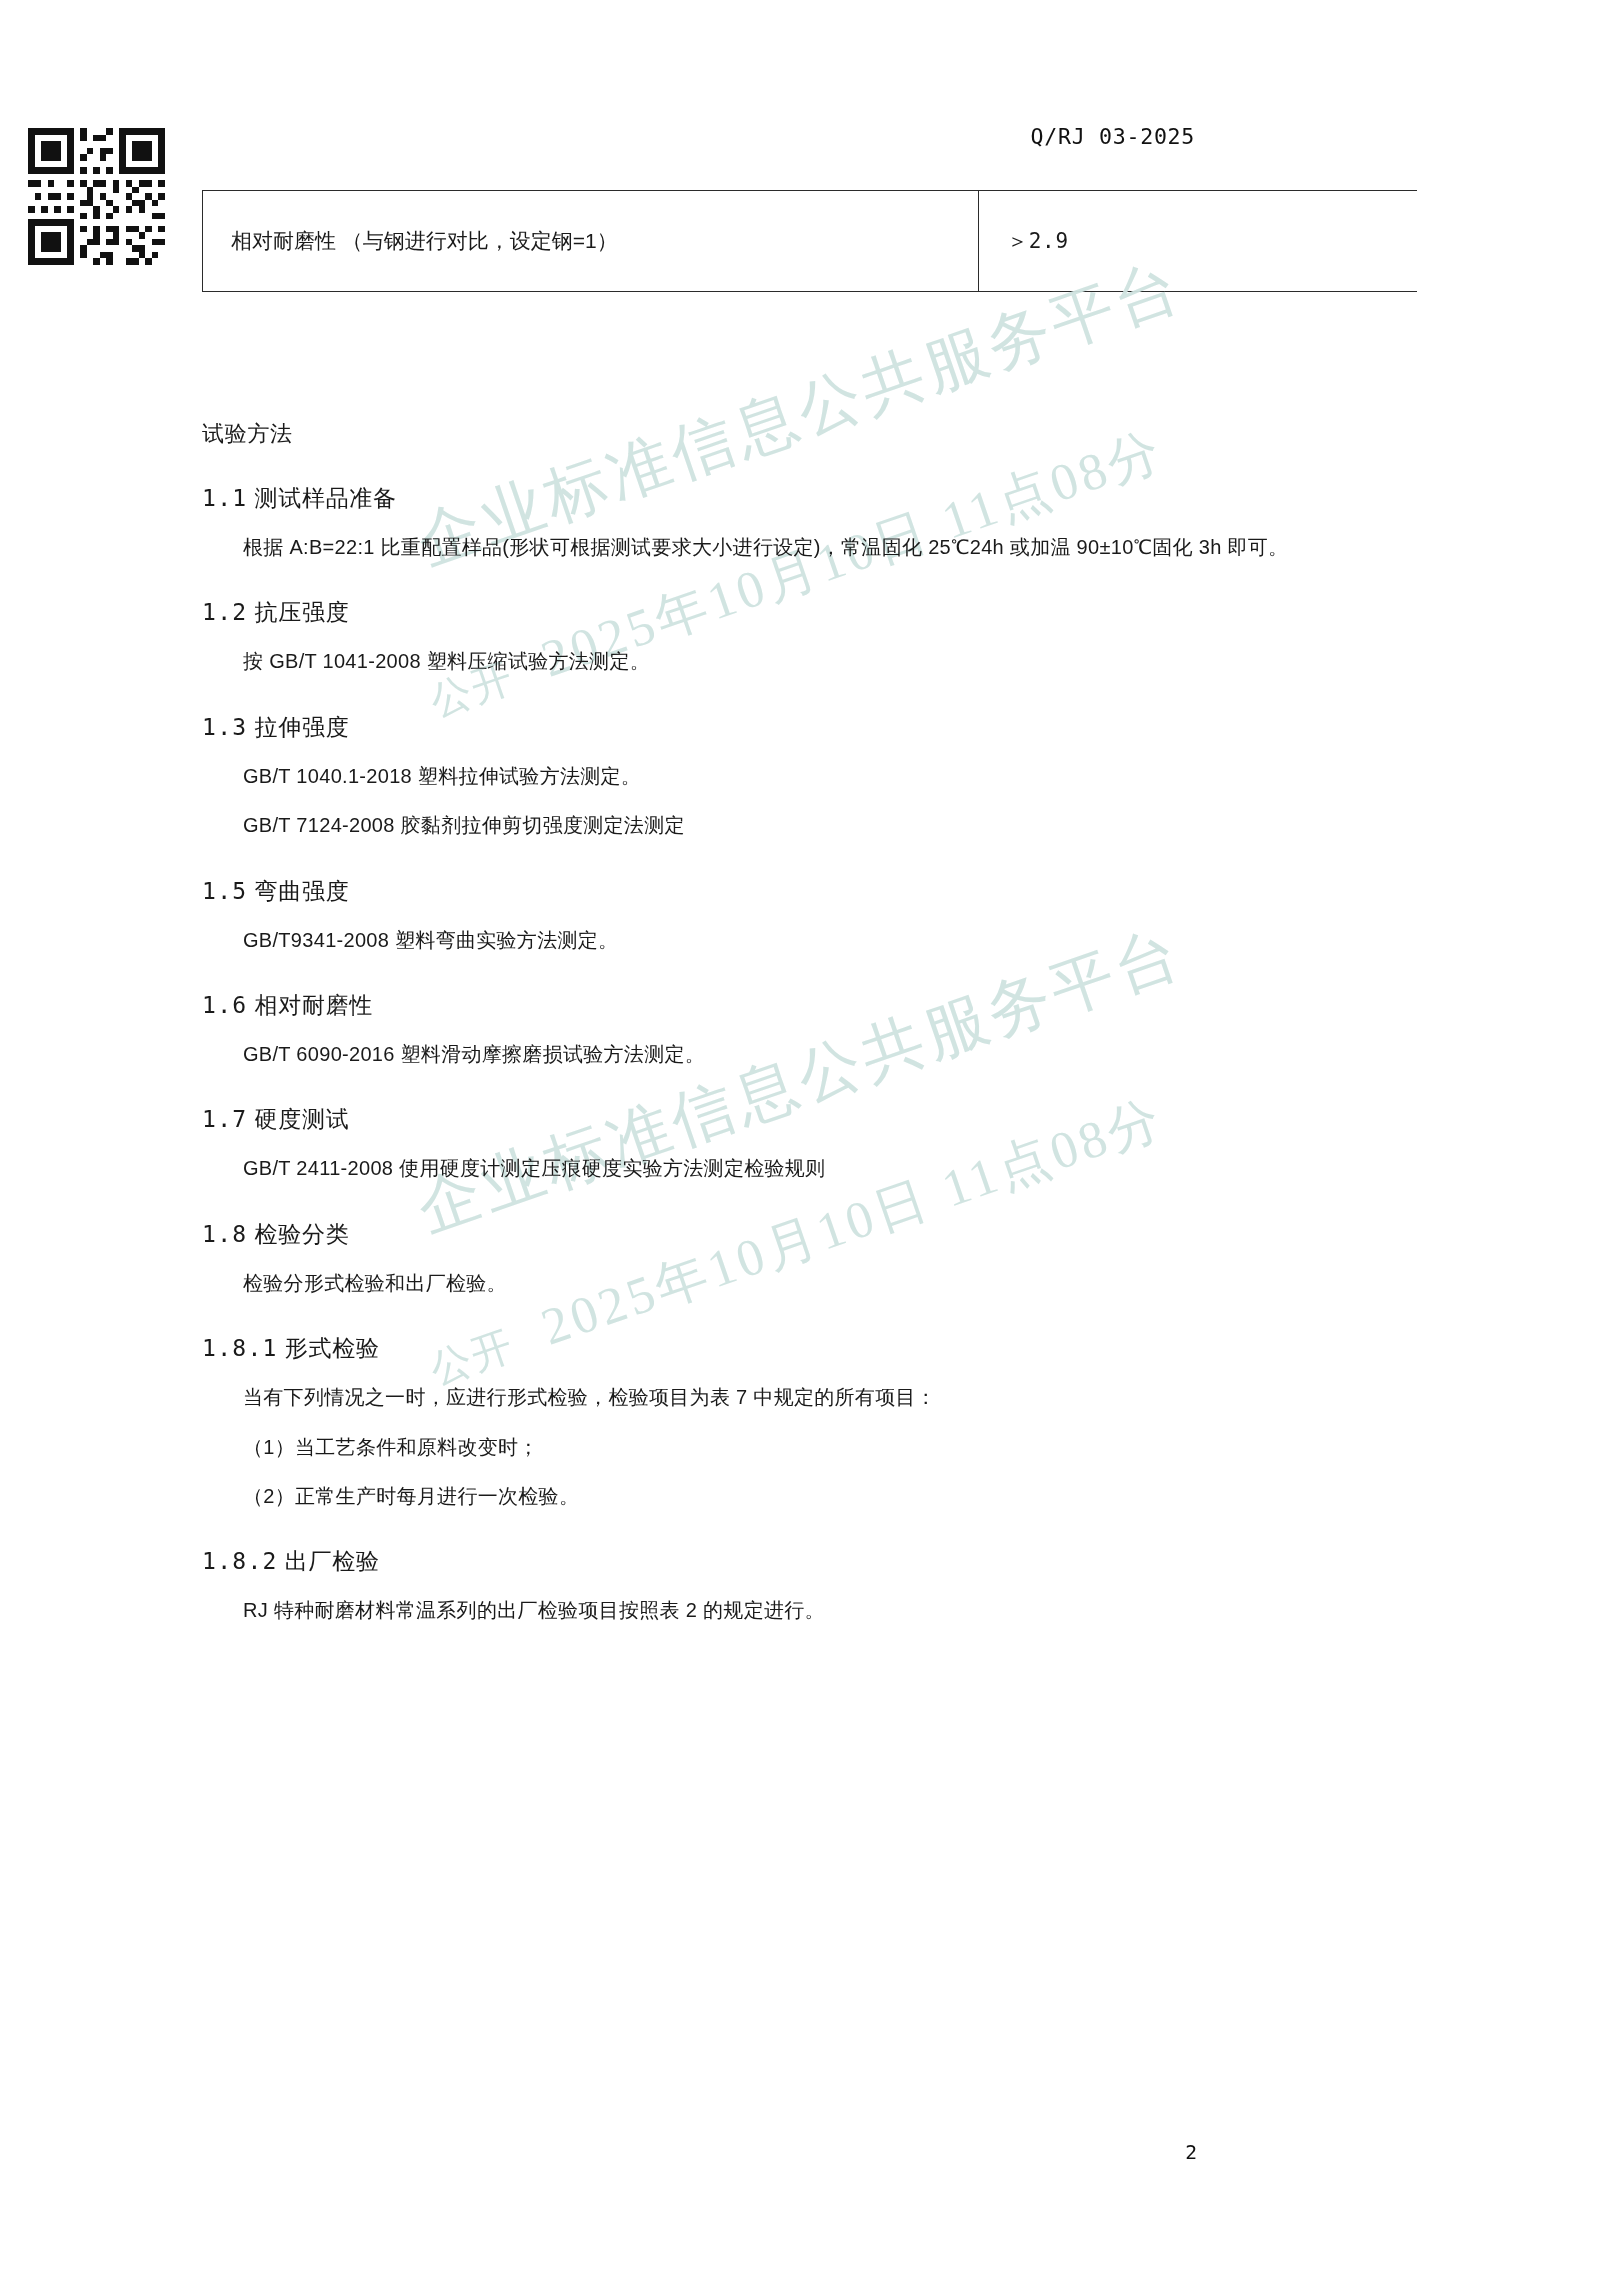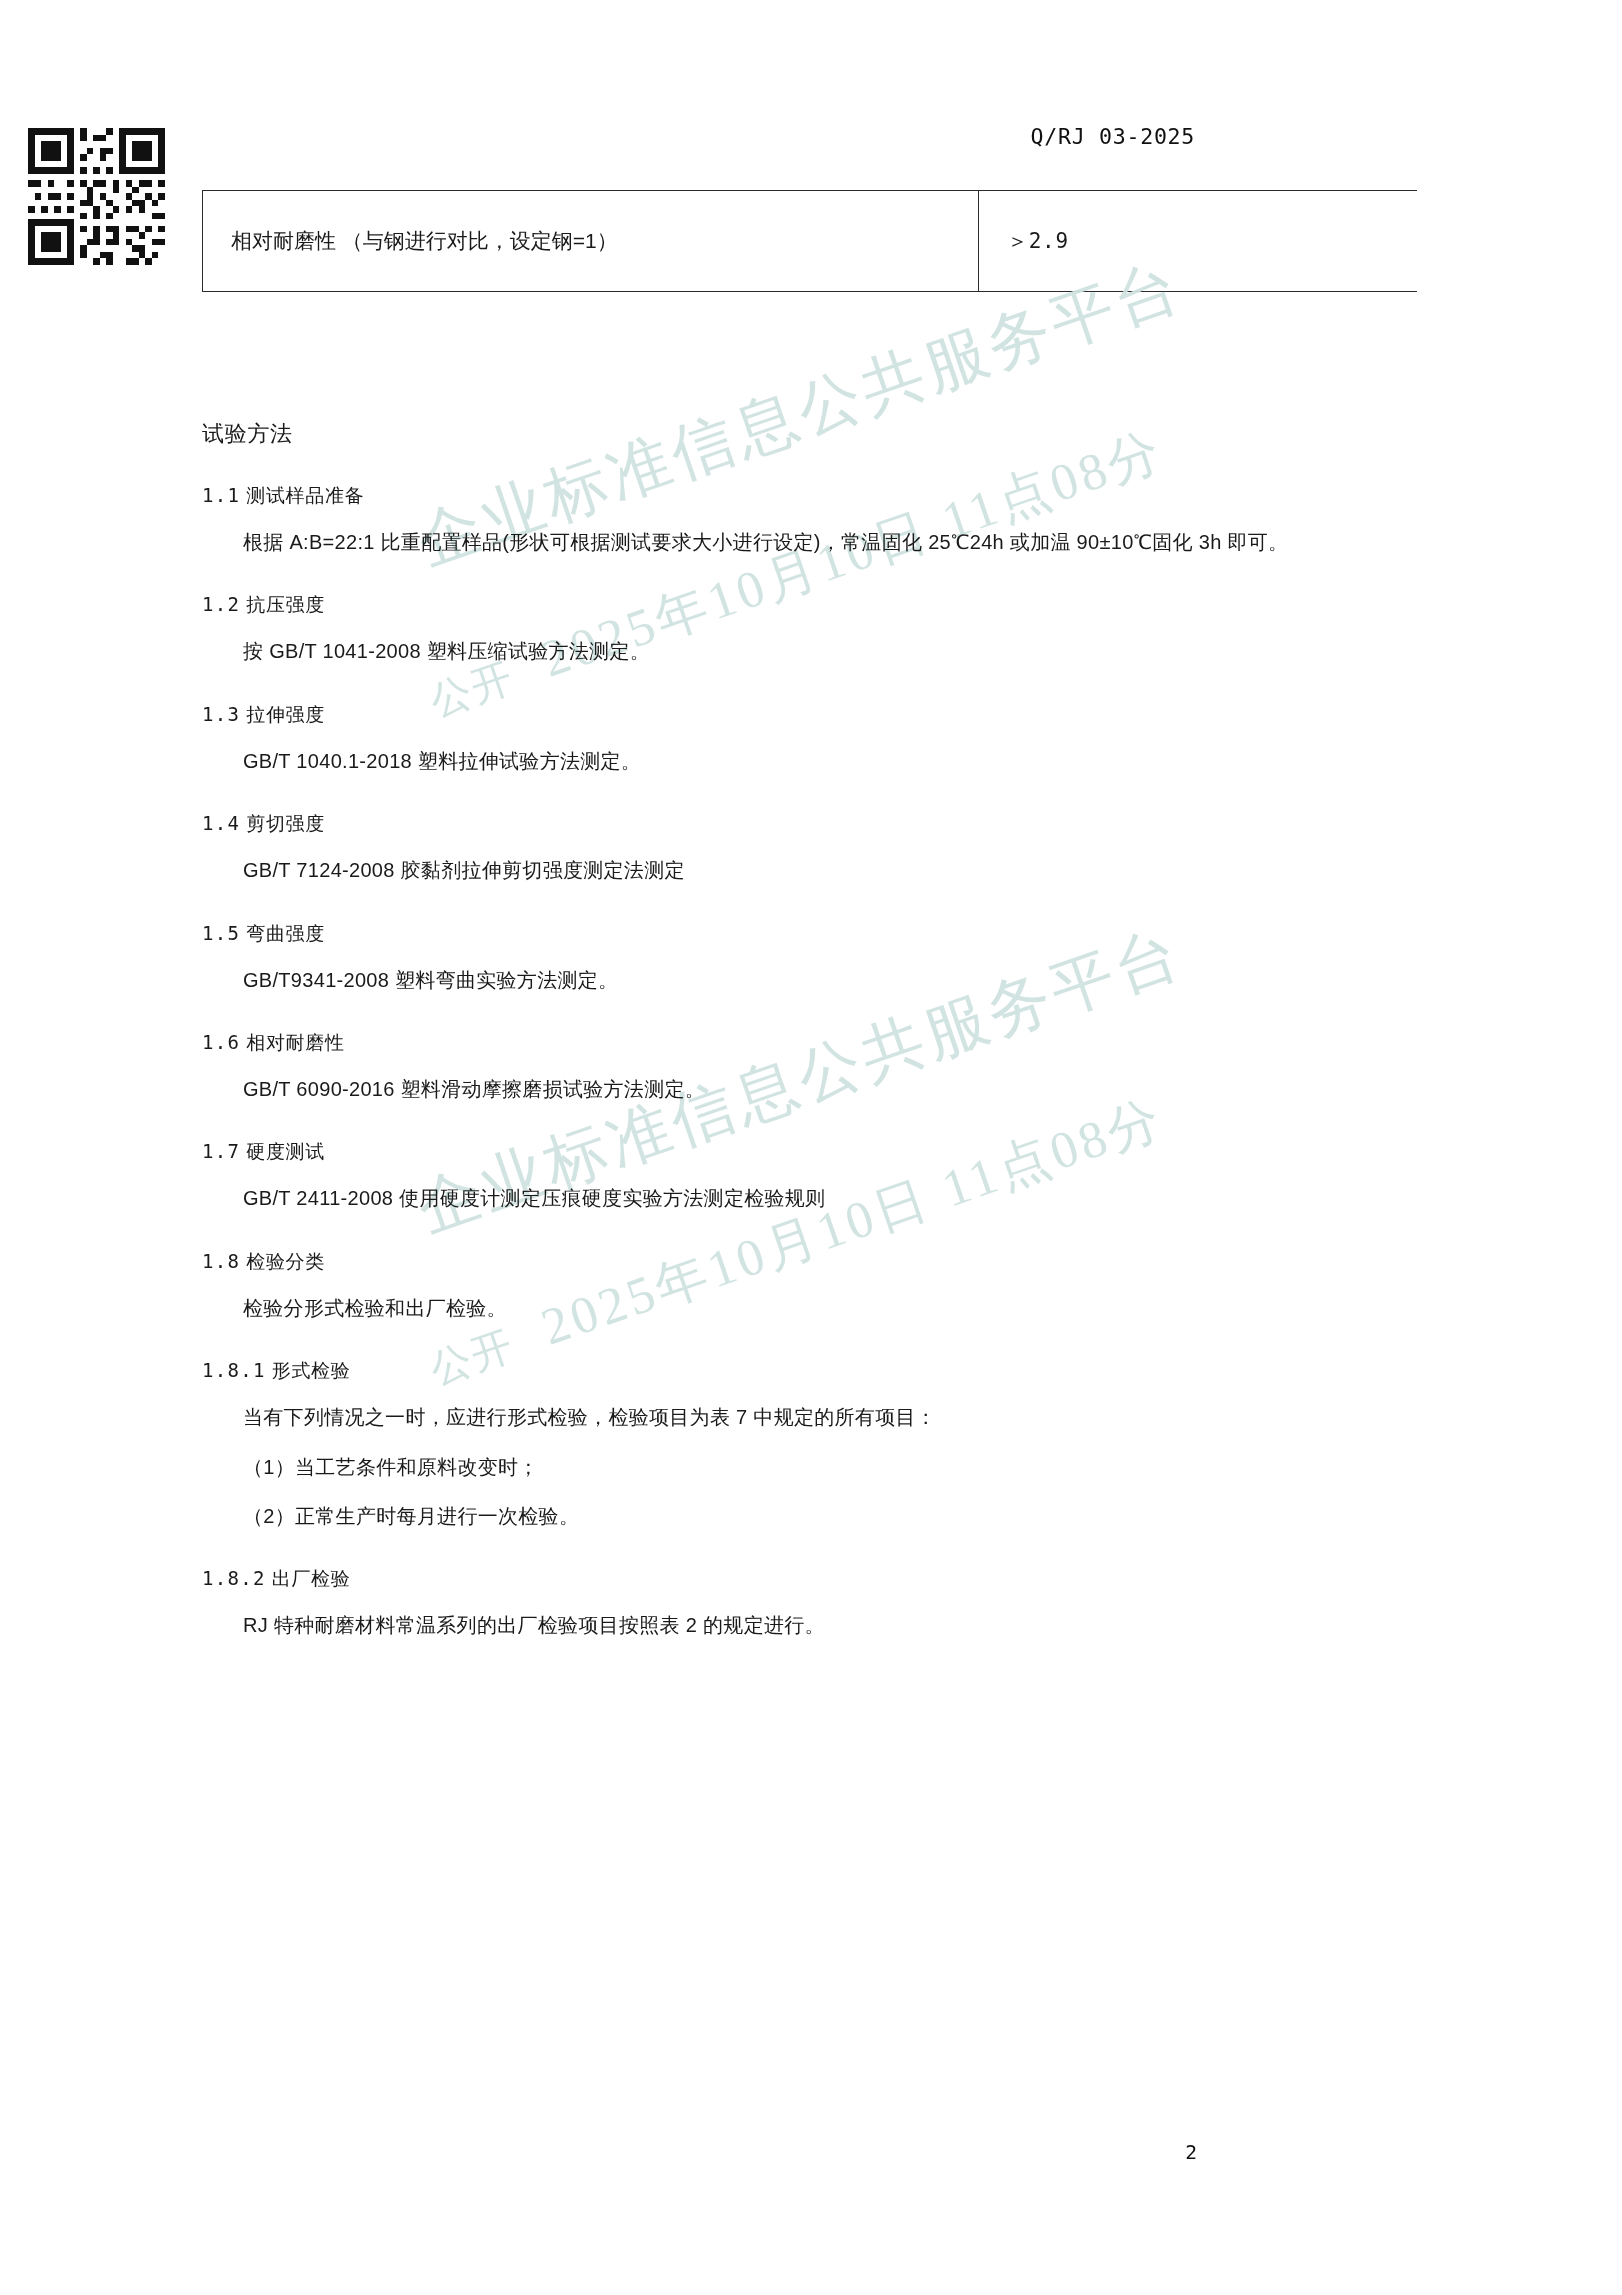--- a/index.html
+++ b/index.html
@@ -77,21 +77,21 @@
     top: 393px;
     width: 1230px;
   }
   .sec-title {
     font-size: 22px;
     margin: 26px 0 0 0;
     letter-spacing: 0.7px;
     font-family: Liberation Serif, serif;
   }
   .head {
-    font-size: 19px;
+    font-size: 23px;
     margin: 34px 0 0 0;
     letter-spacing: 0.7px;
   }
   .head .num {
     font-family: "DejaVu Sans Mono", monospace;
     letter-spacing: 1.3px;
   }
   .para {
     font-size: 20px;
     line-height: 1.62;
@@ -279,24 +279,20 @@
       <span>抗压强度</span>
     </div>
     <p class="para">按 GB/T 1041-2008 塑料压缩试验方法测定。</p>
 
     <div class="head">
       <span class="num">1.3</span>
       <span>拉伸强度</span>
     </div>
     <p class="para">GB/T 1040.1-2018 塑料拉伸试验方法测定。</p>
 
-    <div class="head">
-      <span class="num">1.4</span>
-      <span>剪切强度</span>
-    </div>
     <p class="para">GB/T 7124-2008 胶黏剂拉伸剪切强度测定法测定</p>
 
     <div class="head">
       <span class="num">1.5</span>
       <span>弯曲强度</span>
     </div>
     <p class="para">GB/T9341-2008 塑料弯曲实验方法测定。</p>
 
     <div class="head">
       <span class="num">1.6</span>

